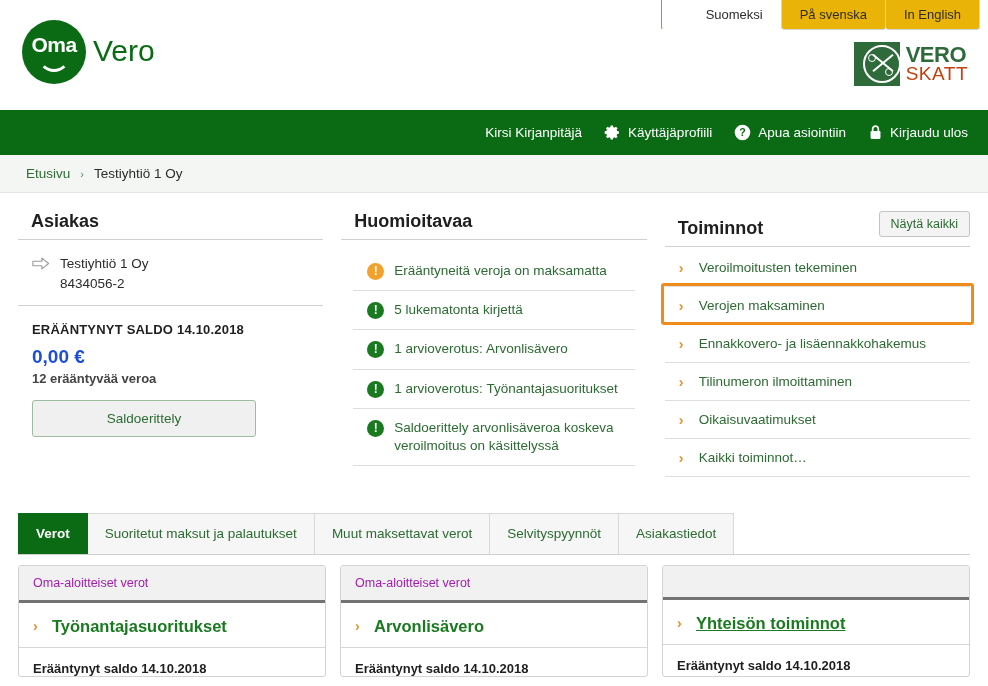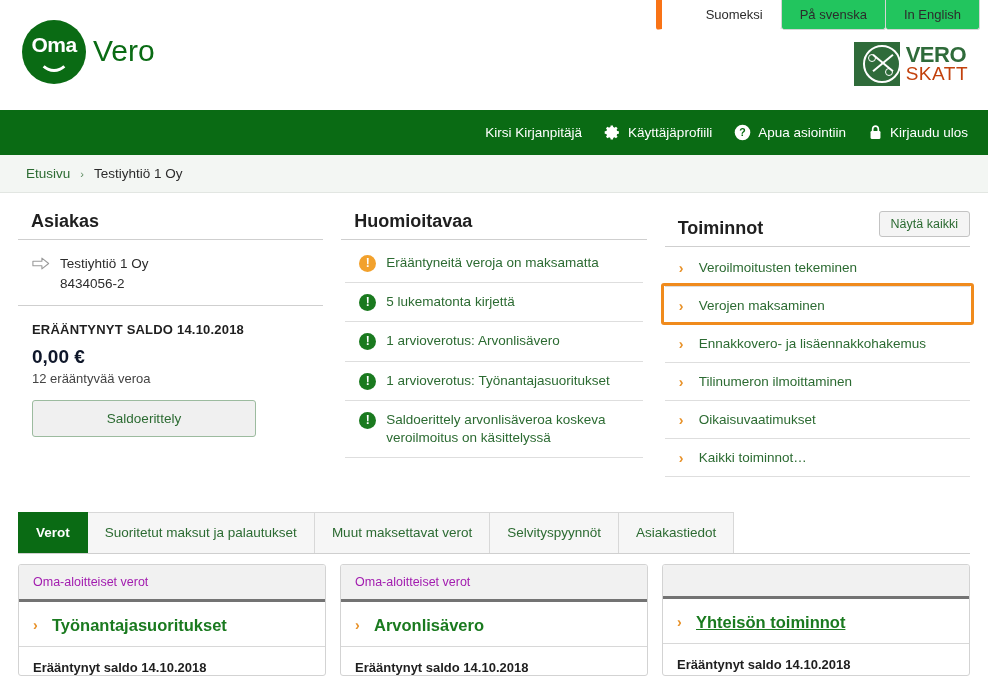--- a/index.html
+++ b/index.html
@@ -62,29 +62,29 @@
     position: absolute; right: 8px; top: 0;
     display: flex;
     height: 30px;
   }
   .lang-tab {
     padding: 0 18px;
     height: 30px;
     line-height: 30px;
     font-size: 13px;
     color: #2c2c2c;
-    background: #22c55e;
+    background: #eab308;
     border: 1px solid #d5d5d5;
     border-top: none;
     border-left: none;
     border-radius: 0 0 3px 3px;
     cursor: pointer;
     white-space: nowrap;
   }
-  .lang-tab:first-child { border-left: 6px solid #f97316; padding-left: 44px; }
+  .lang-tab:first-child { border-left: 1px solid #f97316; padding-left: 44px; }
   .lang-tab.active {
     background: #ffffff;
     border-bottom-color: #ffffff;
   }
 
   
   .veroskatt {
     position: absolute; right: 20px; top: 42px;
     display: flex; align-items: center; gap: 6px;
   }
@@ -195,44 +195,45 @@
     align-items: flex-start;
   }
   .arrow-ico { flex: none; margin-top: 3px; }
   .cust-lines { line-height: 1.45; font-size: 13.5px; color: #2c2c2c; }
   .balance-label {
     font-size: 13px; font-weight: bold; color: #1f1f1f;
     letter-spacing: 0.2px;
     margin: 16px 0 0 14px;
   }
   .balance-amt {
-    font-size: 19px; font-weight: bold; color: #0f172a;
+    font-size: 19px; font-weight: bold; color: #1d4ed8;
     margin: 9px 0 0 14px;
   }
   .balance-sub {
     font-size: 13px; color: #444444;
     margin: 3px 0 10px 14px;
+    font-weight: bold;
   }
   .btn-saldo {
     display: block;
     width: 224px;
     margin: 14px 0 0 14px;
     padding: 10px 0;
     text-align: center;
     font-family: Liberation Sans, sans-serif;
     font-size: 13.5px;
     color: #2c6b32;
     background: #f0f0f0;
     border: 1px solid #9cbb9f;
     border-radius: 3px;
     cursor: pointer;
   }
 
   
-  .notice-list { margin: 4px; padding: 0; list-style: none; }
+  .notice-list { margin: 12px; padding: 0; list-style: none; }
   .notice-item {
     display: flex; align-items: flex-start; gap: 10px;
     padding: 10px 4px 10px 14px;
     border-bottom: 1px solid #dedede;
     cursor: pointer;
   }
   .notice-item:last-child { border-bottom: 1px solid #dedede; }
   .badge {
     flex: none;
     width: 17px; height: 17px;

